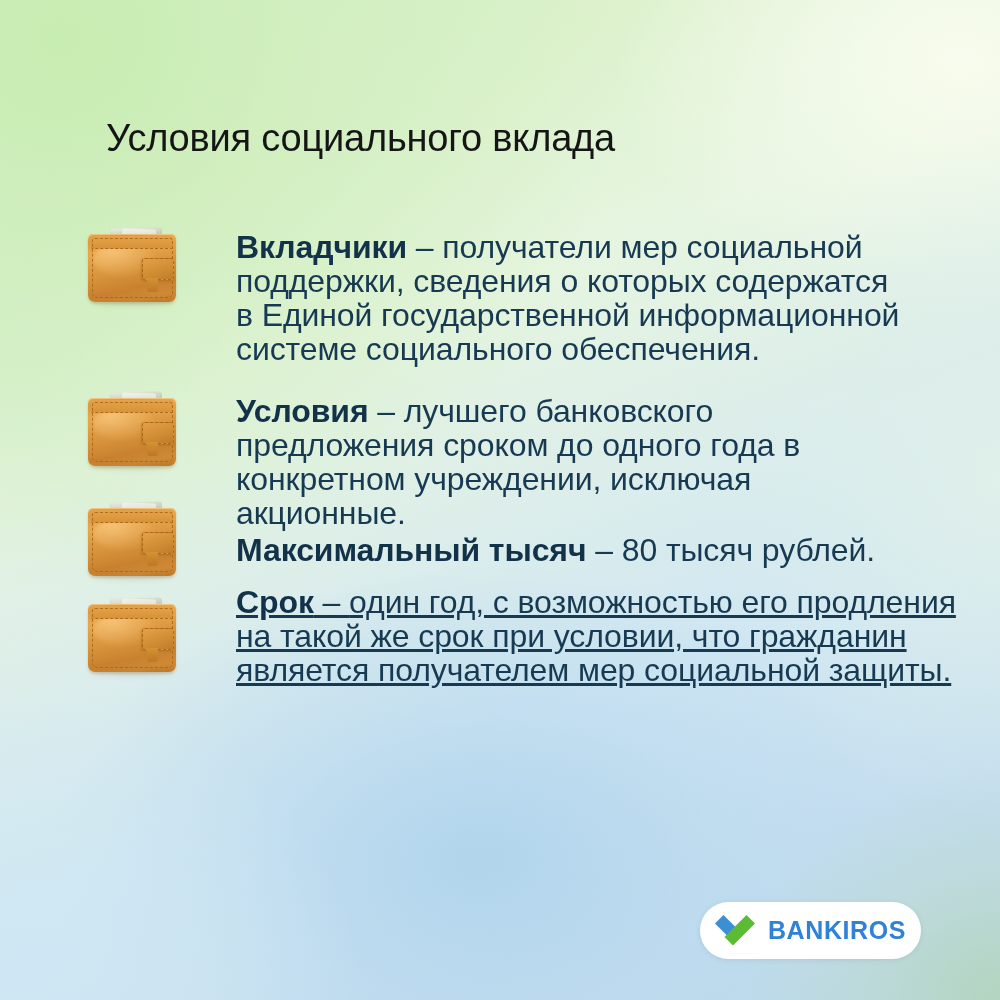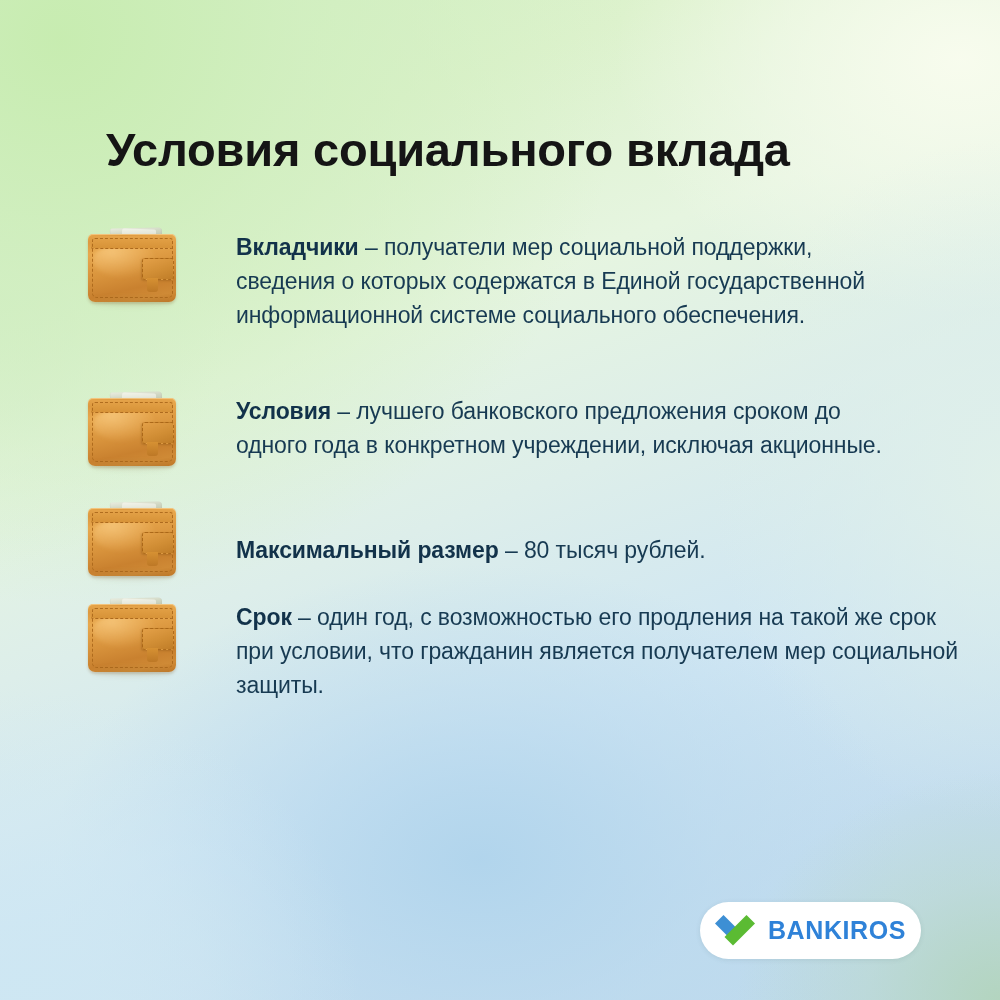--- a/index.html
+++ b/index.html
@@ -66,42 +66,42 @@
     background:
       radial-gradient(ellipse 26% 30% at 0% 30%, rgba(214,239,205,0.9) 0%, rgba(218,240,212,0.4) 50%, rgba(222,241,218,0.0) 88%);
   }
 
   
   .title {
     position: absolute;
     left: 106px;
     top: 91px;
     width: 800px;
-    font-size: 47px;
-    font-weight: bold;
+    font-size: 38px;
+    font-weight: normal;
     letter-spacing: -0.2px;
     color: #151515;
     line-height: 1.2;
     white-space: nowrap;
   }
 
   
   .items {
     position: absolute;
     left: 0;
     top: 0;
     width: 1000px;
   }
   .item {
     position: absolute;
   }
   .item-text {
     position: absolute;
     color: #173a52;
-    font-size: 23px;
+    font-size: 32px;
     line-height: 34px;
     letter-spacing: -0.1px;
   }
   .item-text b {
     font-weight: bold;
     color: #12324a;
   }
 
   
   .wallet {
@@ -298,36 +298,36 @@
         <div class="bills"></div>
         <div class="bills2"></div>
         <div class="body"></div>
         <div class="flap"></div>
         <div class="stitch"></div>
         <div class="strap"></div>
         <div class="strap-tail"></div>
         <div class="shadow"></div>
       </div>
       <div class="item-text" style="left:236px; top:533px; width:700px;">
-        <b>Максимальный размер</b><span> – </span><span>80 тысяч рублей.</span>
+        <b>Максимальный тысяч</b><span> – </span><span>80 тысяч рублей.</span>
       </div>
     </div>
 
     <div class="item" style="left:0; top:0;">
       <div class="wallet" style="left:88px; top:598px;">
         <div class="bills"></div>
         <div class="bills2"></div>
         <div class="body"></div>
         <div class="flap"></div>
         <div class="stitch"></div>
         <div class="strap"></div>
         <div class="strap-tail"></div>
         <div class="shadow"></div>
       </div>
-      <div class="item-text" style="left:236px; top:600px; width:740px;">
+      <div class="item-text" style="left:236px; top:585px; width:740px;text-decoration:underline;">
         <b>Срок</b><span> – </span><span>один год, с возможностью его продления на такой же срок при условии, что гражданин является получателем мер социальной защиты.</span>
       </div>
     </div>
 
   </div>
 
   <div class="logo-pill">
     <svg class="logo-mark" viewBox="0 0 40 32">
       <polygon points="0,8.5 8.5,0 22,13.5 13.5,22" fill="#3d8fd4"></polygon>
       <polygon points="31.5,0 40,8.5 18,30.5 9.5,22" fill="#5bbb33"></polygon>

